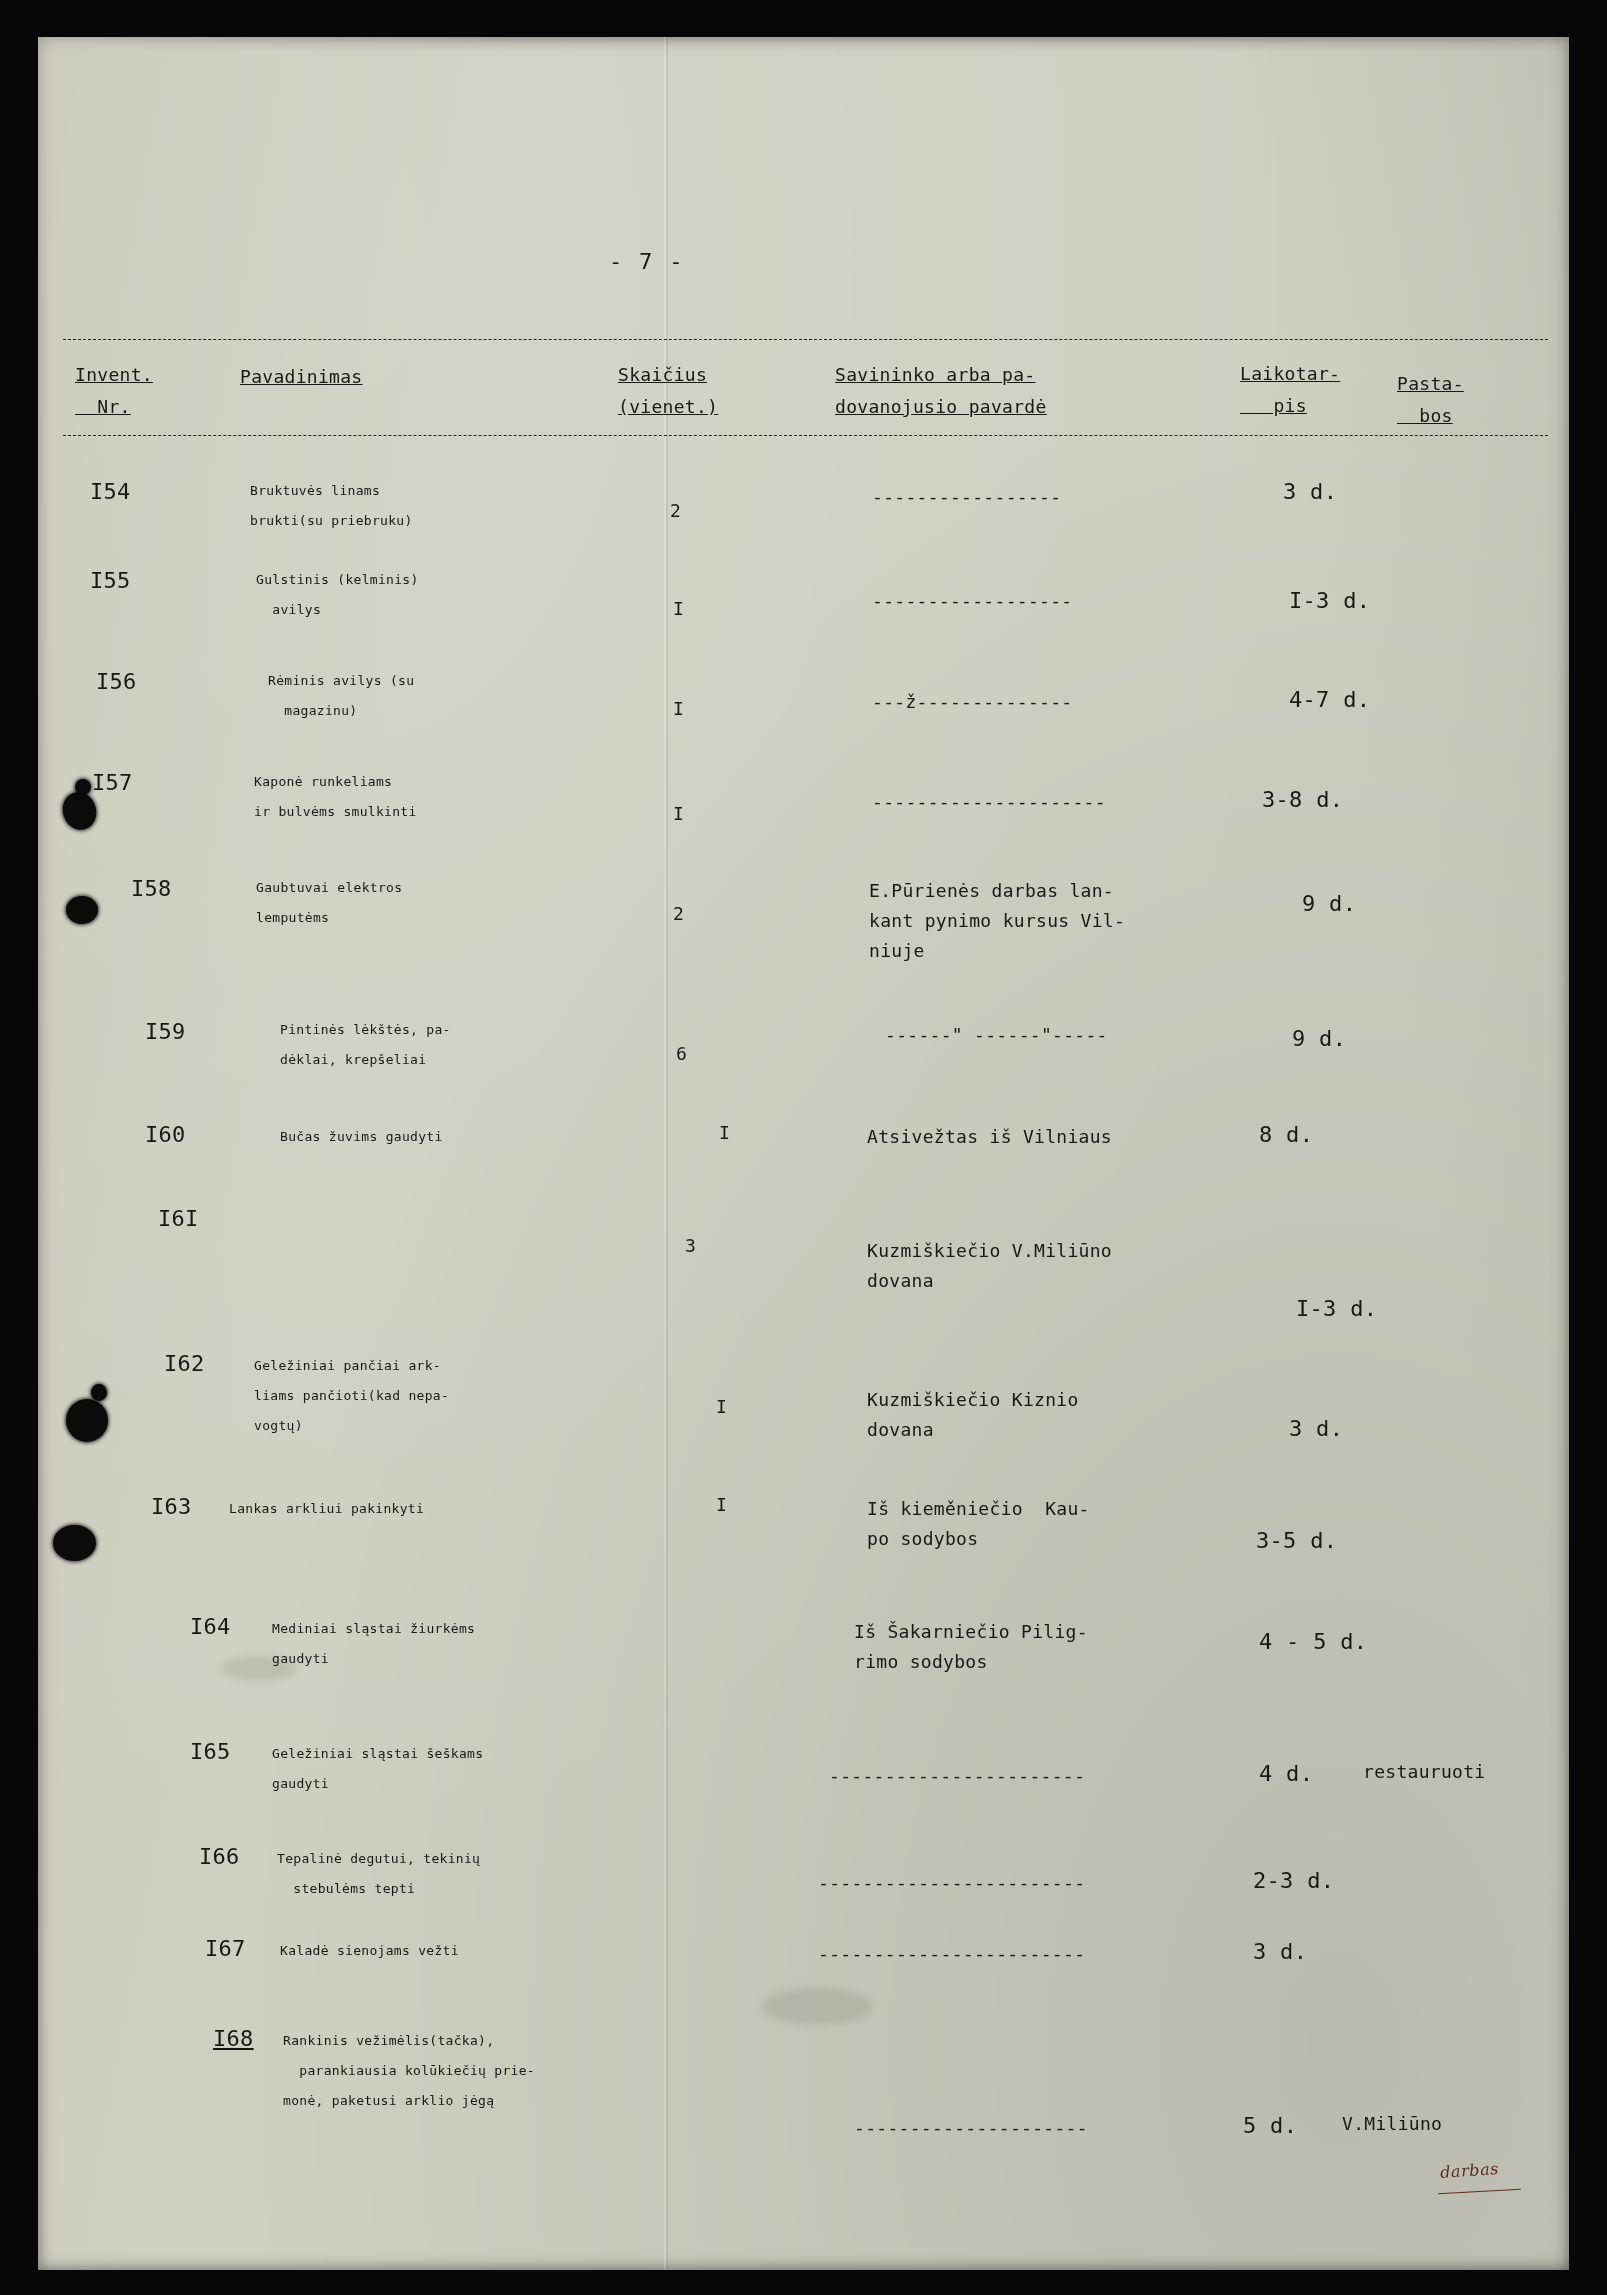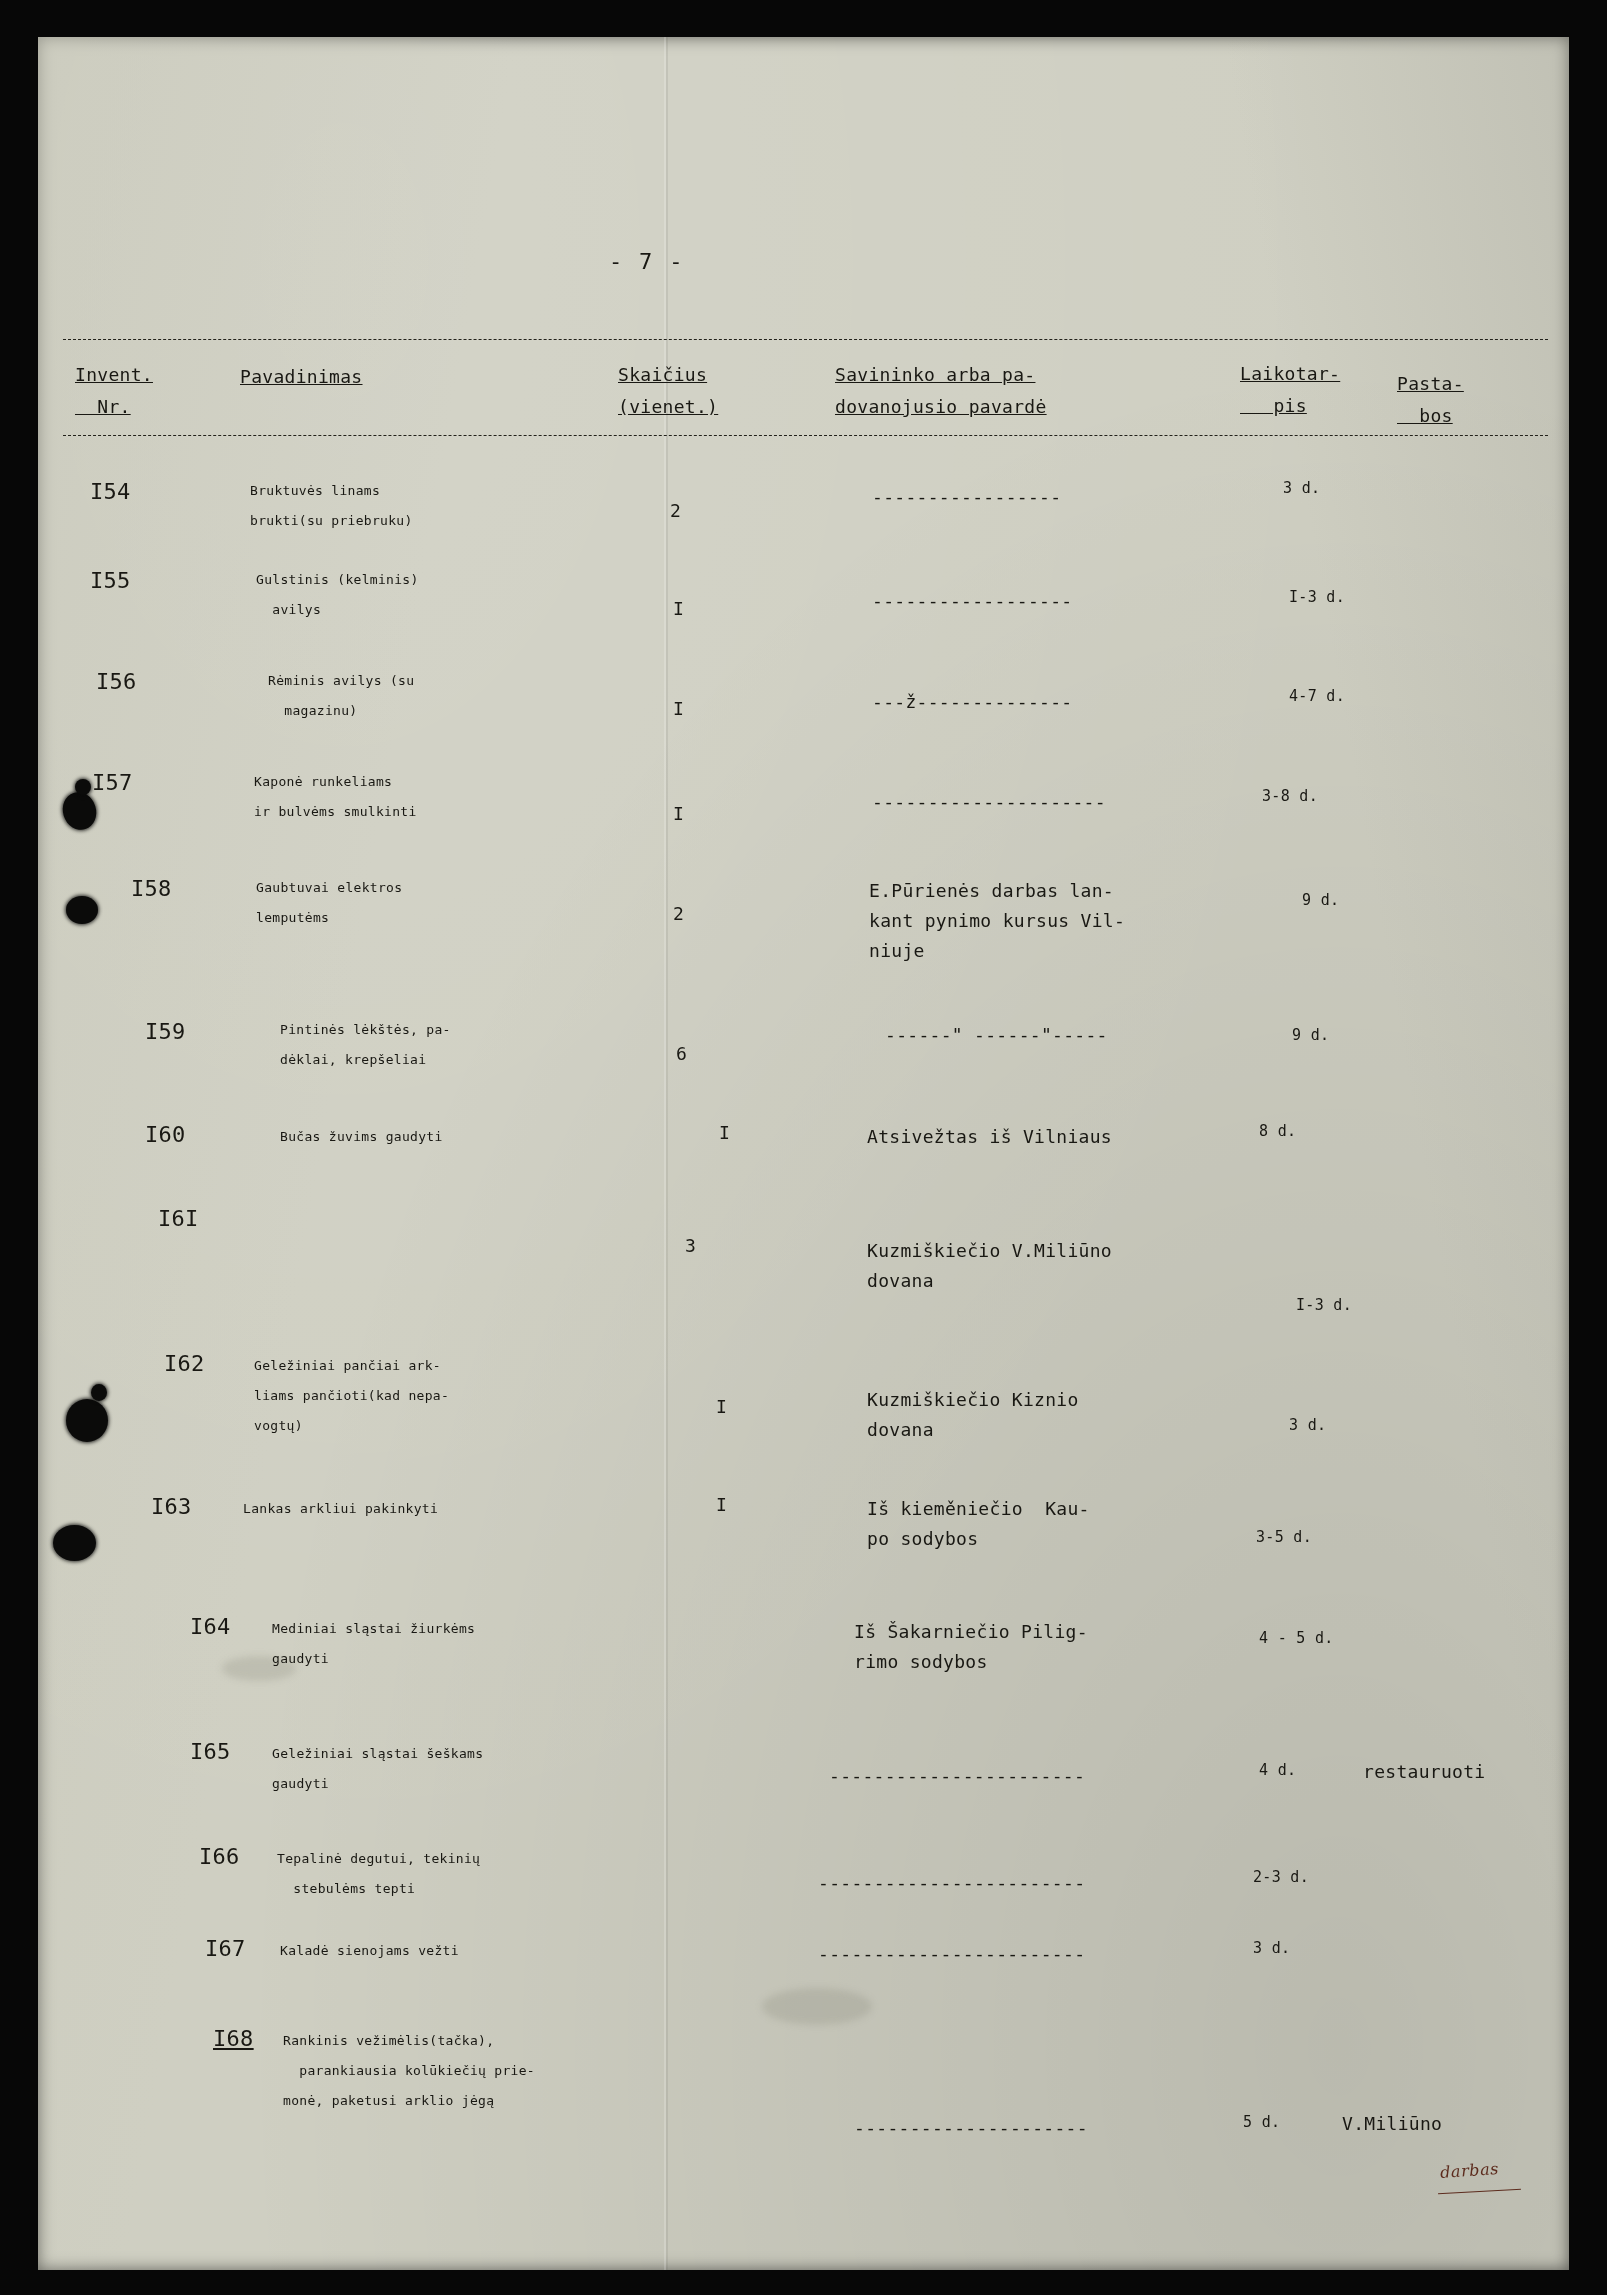--- a/index.html
+++ b/index.html
@@ -92,21 +92,21 @@
     position: absolute;
     font-size: 18px;
     line-height: 32px;
     white-space: pre;
     text-decoration: underline;
   }
   .num   { position: absolute; white-space: pre; font-size: 22px; }
   .desc  { position: absolute; white-space: pre; font-size: 13px; line-height: 30px; }
   .qty   { position: absolute; white-space: pre; font-size: 18px; }
   .owner { position: absolute; white-space: pre; font-size: 18px; line-height: 30px; }
-  .per   { position: absolute; white-space: pre; font-size: 15px; }
+  .per   { position: absolute; white-space: pre; font-size: 22px; }
   .note  { position: absolute; white-space: pre; font-size: 18px; }
 
   
   .blot {
     position: absolute;
     background: #0b0b0a;
     border-radius: 50%;
     box-shadow: 0 0 3.7px 1.2px rgba(10,10,10,0.75);
   }
   .blot.b1 { left: 24.5px;  top: 755px; width: 33px; height: 38px; transform: rotate(-18deg); }
@@ -227,21 +227,21 @@
       <div class="mono num" style="left:126px; top:1314px;">I62</div>
       <div class="mono desc" style="left:216px; top:1314px;">Geležiniai pančiai ark-
 liams pančioti(kad nepa-
 vogtų)</div>
       <div class="mono qty" style="left:678px;top:1359px;">I</div>
       <div class="mono owner" style="left:829px;top:1348px;">Kuzmiškiečio Kiznio
 dovana</div>
       <div class="mono per" style="left:1251px;top:1379px;">3 d.</div>
 
       <div class="mono num" style="left:113px; top:1457px;">I63</div>
-      <div class="mono desc" style="left:205px; top:1457px;">Lankas arkliui pakinkyti</div>
+      <div class="mono desc" style="left:191px; top:1457px;">Lankas arkliui pakinkyti</div>
       <div class="mono qty" style="left:678px;top:1457px;">I</div>
       <div class="mono owner" style="left:829px;top:1457px;">Iš kieměniečio  Kau-
 po sodybos</div>
       <div class="mono per" style="left:1218px;top:1491px;">3-5 d.</div>
 
       <div class="mono num" style="left:152px; top:1577px;">I64</div>
       <div class="mono desc" style="left:234px; top:1577px;">Mediniai sląstai žiurkėms
 gaudyti</div>
       <div class="mono owner" style="left:816px;top:1580px;">Iš Šakarniečio Pilig-
 rimo sodybos</div>

